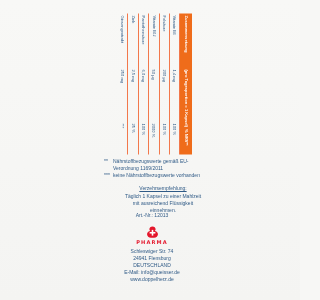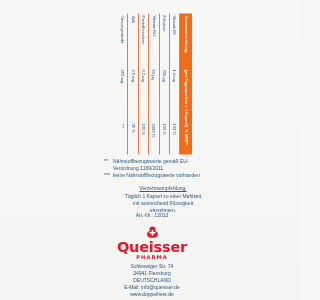--- a/index.html
+++ b/index.html
@@ -198,21 +198,20 @@
   </div>
 
   <div class="artnr">Art.-Nr.: 12013</div>
 
   <div class="brand">
     <svg class="logomark" viewBox="0 0 100 100">
       <path d="M50 4 C64 4 74 13 74 25 C74 31 71 36 67 39 C80 41 92 50 92 63 C92 78 79 90 62 90 L38 90 C21 90 8 78 8 63 C8 50 20 41 33 39 C29 36 26 31 26 25 C26 13 36 4 50 4 Z" fill="#e4172c"></path>
       <rect x="44" y="30" width="12" height="44" fill="#ffffff"></rect>
       <rect x="28" y="46" width="44" height="12" fill="#ffffff"></rect>
     </svg>
-    <div class="logoword">Queisser</div>
     <div class="logosub">PHARMA</div>
     <div class="addr" id="addr">
         <div>Schleswiger Str. 74</div>
         <div>24941 Flensburg</div>
         <div>DEUTSCHLAND</div>
         <div>E-Mail: info@queisser.de</div>
         <div>www.doppelherz.de</div>
       </div>
   </div>
 

